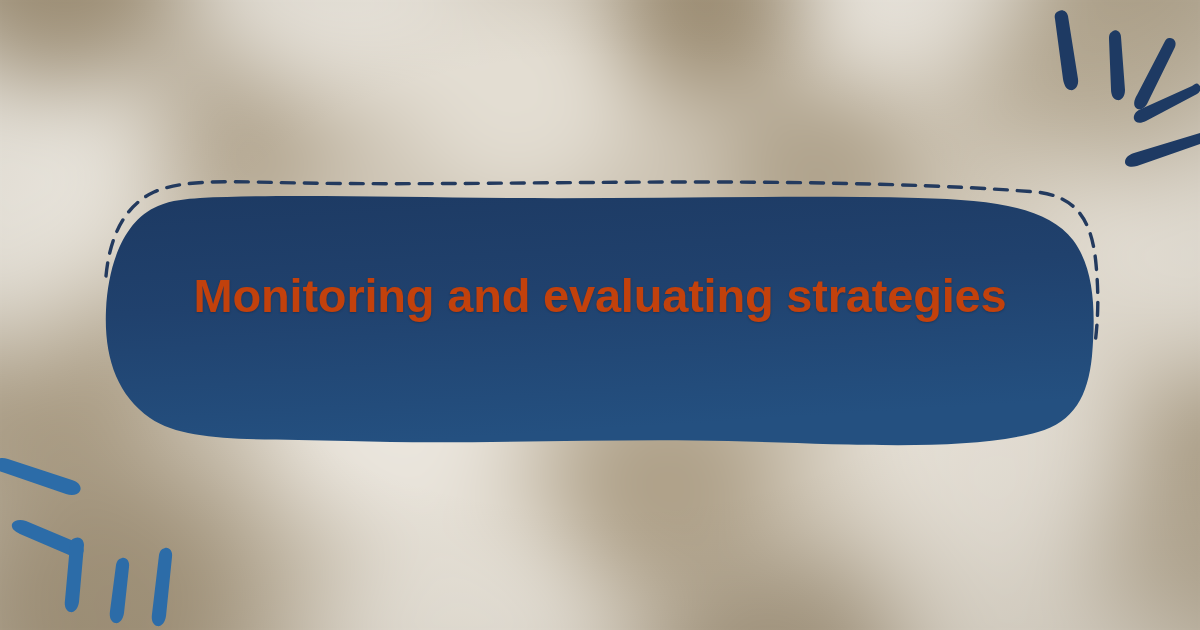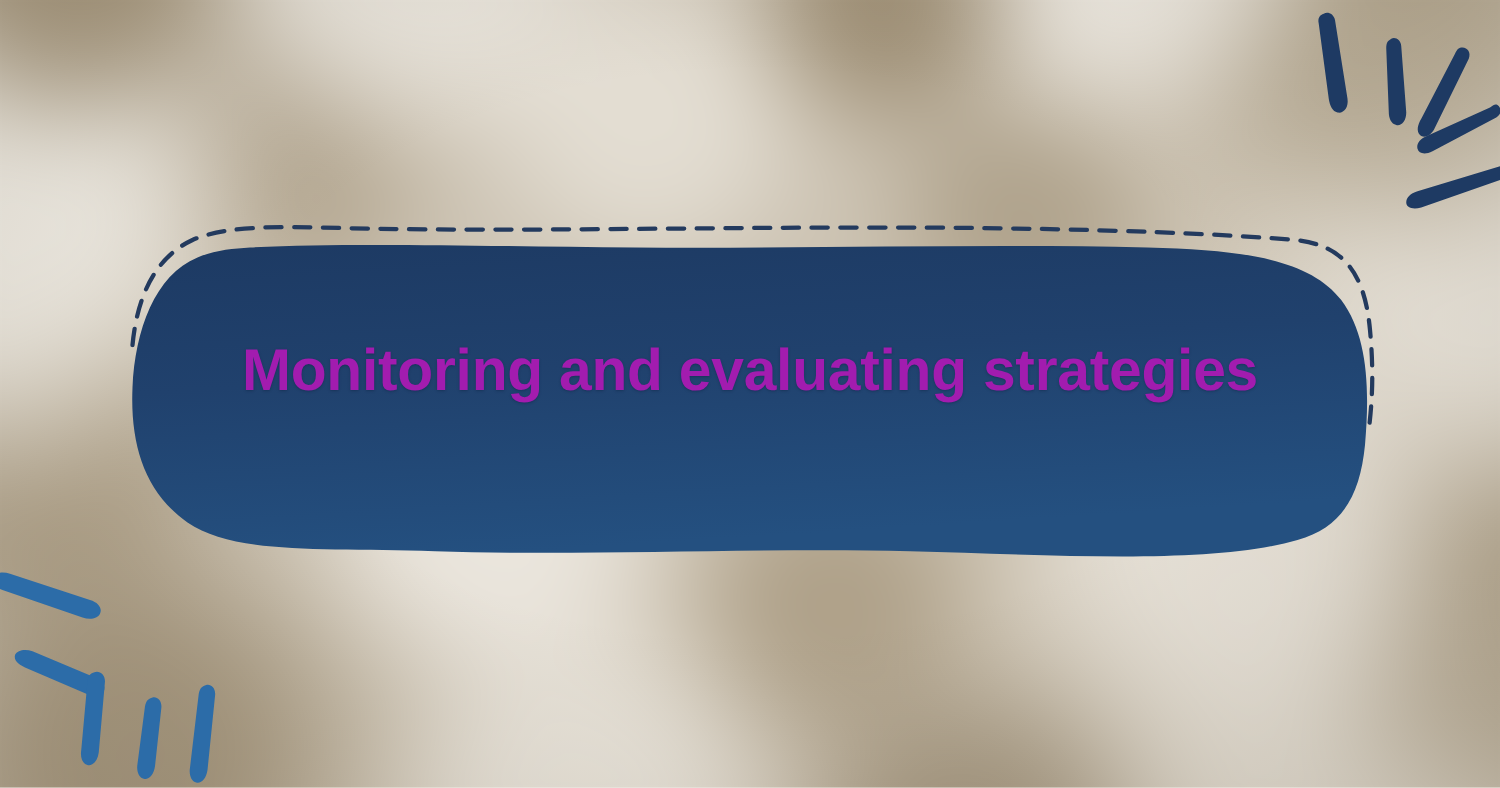--- a/index.html
+++ b/index.html
@@ -145,16 +145,16 @@
                C1006 108 1008 150 1004 196
                C1000 236 986 262 950 272
                C880 292 760 284 640 281
                C520 278 380 285 260 281
                C170 278 100 284 62 258
                C28 234 16 196 18 150
                C20 104 36 60 70 46
                C84 40 98 39 112 38 Z" fill="url(#cardGrad)"></path>
     </svg>
 
-    <div id="card-title" style="color: #a21caf;">Monitoring and evaluating strategies</div>
+    <div id="card-title" style="color: #c2410c;">Monitoring and evaluating strategies</div>
   </div>
 
 </div>
 
 </body></html>

